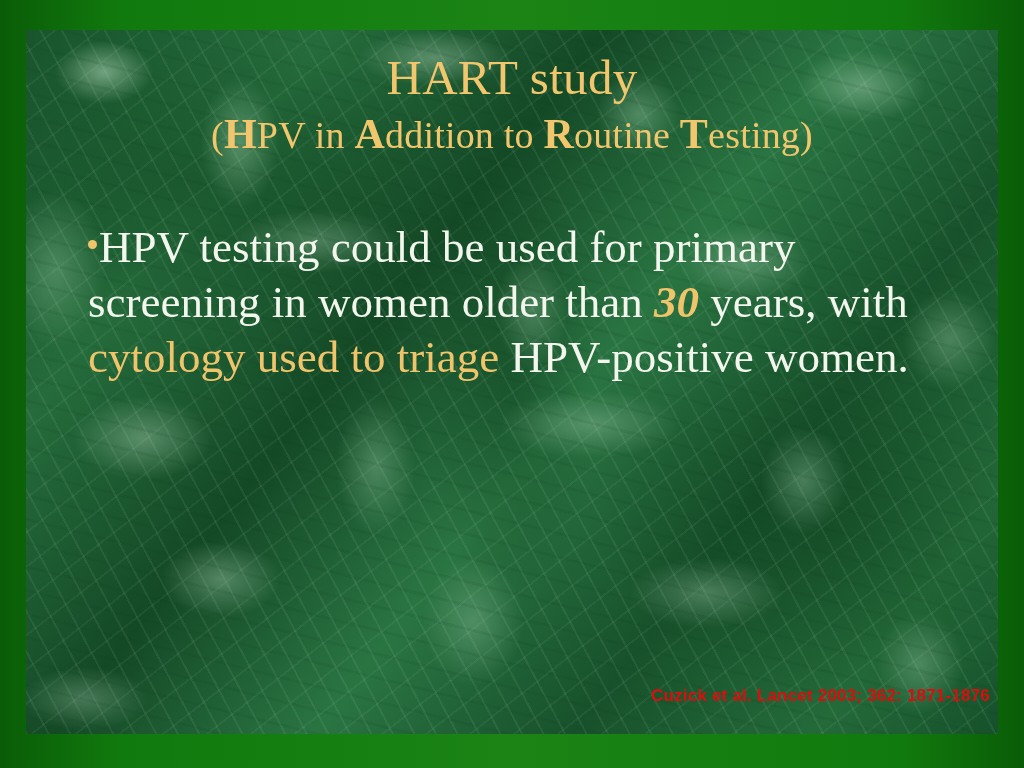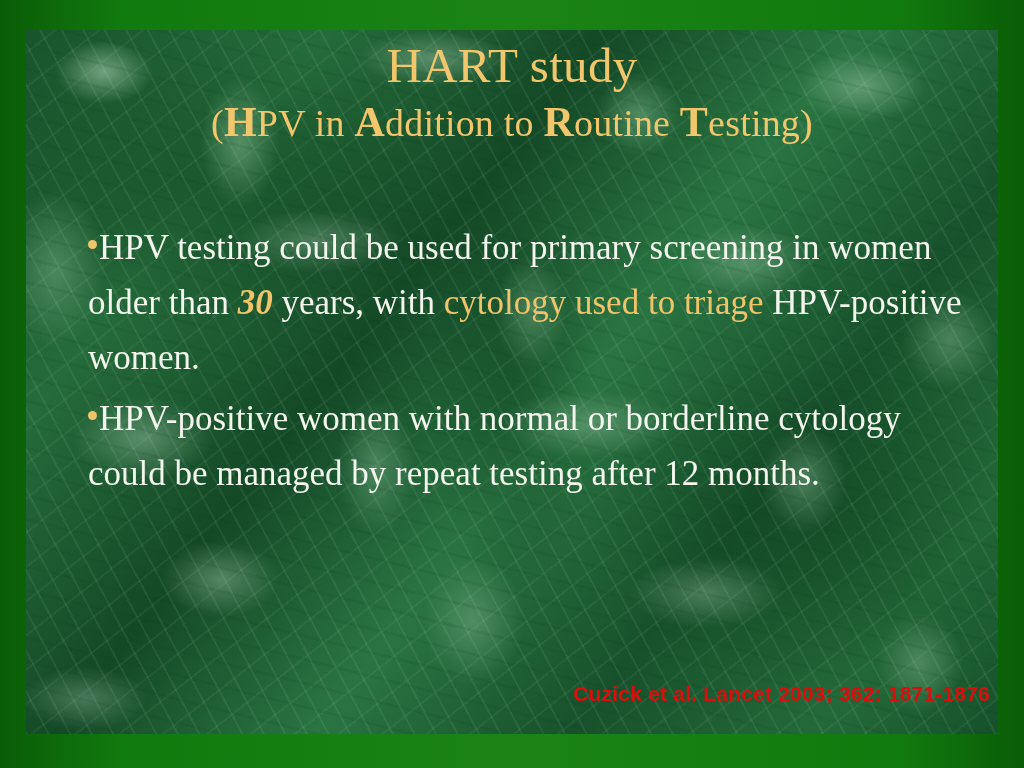--- a/index.html
+++ b/index.html
@@ -71,21 +71,21 @@
         rgba(200,238,210,0) 2px, rgba(200,238,210,0) 27px),
       repeating-linear-gradient(14deg,
         rgba(12,56,26,0.09) 0px, rgba(12,56,26,0.09) 3px,
         rgba(12,56,26,0) 3px, rgba(12,56,26,0) 23px);
   }
 
   
   #title-block {
     position: absolute;
     left: 0;
-    top: 8px;
+    top: 20px;
     width: 972px;
     text-align: center;
   }
 
   .slide-title {
     font-family: "Liberation Serif", "DejaVu Serif", serif;
     font-size: 49px;
     line-height: 56px;
     color: #f1c66c;
     letter-spacing: 0.3px;
@@ -108,21 +108,21 @@
   #body-block {
     position: absolute;
     left: 62px;
     top: 190px;
     width: 880px;
   }
 
   .bullet-item {
     position: relative;
     font-family: "Liberation Serif", "DejaVu Serif", serif;
-    font-size: 35px;
+    font-size: 45px;
     line-height: 55px;
     color: #f3f6ed;
     margin-bottom: 6px;
     text-indent: 0;
   }
 
   .bullet-dot {
     display: inline-block;
     width: 9px;
     height: 9px;
@@ -140,21 +140,21 @@
     font-weight: bold;
     font-style: italic;
   }
 
   
   #citation {
     position: absolute;
     right: 8px;
     bottom: 28px;
     font-family: "Liberation Sans", "DejaVu Sans", sans-serif;
-    font-size: 21px;
+    font-size: 17px;
     font-weight: bold;
     color: #dd0d0d;
     letter-spacing: 0.2px;
     white-space: nowrap;
   }
 </style>
 </head>
 <body>
 
 <div id="slide-frame">
@@ -164,20 +164,19 @@
 
     <div id="title-block">
       <div class="slide-title">HART study</div>
       <div class="slide-subtitle"><span>(</span><span class="cap">H</span><span>PV in </span><span class="cap">A</span><span>ddition to </span><span class="cap">R</span><span>outine </span><span class="cap">T</span><span>esting</span><span>)</span></div>
     </div>
 
     <div id="body-block">
 
       <div class="bullet-item"><span class="bullet-dot"></span><span>HPV testing could be used for primary screening in women older than </span><span class="gold-emph">30</span><span> years, with </span><span class="gold">cytology used to triage</span><span> HPV-positive women.</span></div>
 
-      <div class="bullet-item"><span class="bullet-dot"></span><span>HPV-positive women with normal or borderline cytology could be managed by repeat testing after 12 months.</span></div>
 
     </div>
 
     <div id="citation">Cuzick et al. Lancet 2003; 362: 1871-1876</div>
 
   </div>
 </div>
 
 </body></html>

